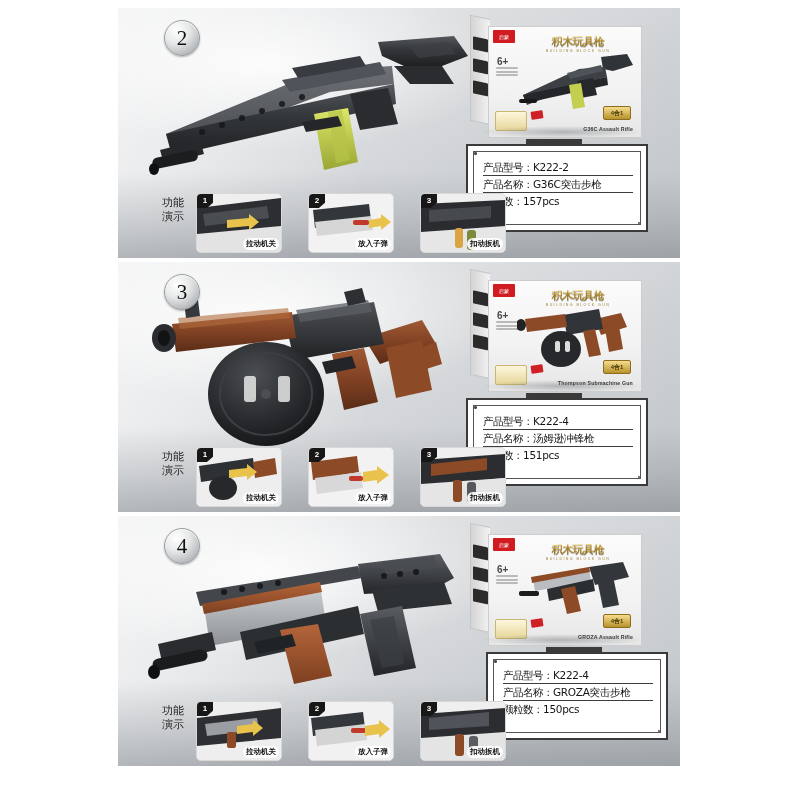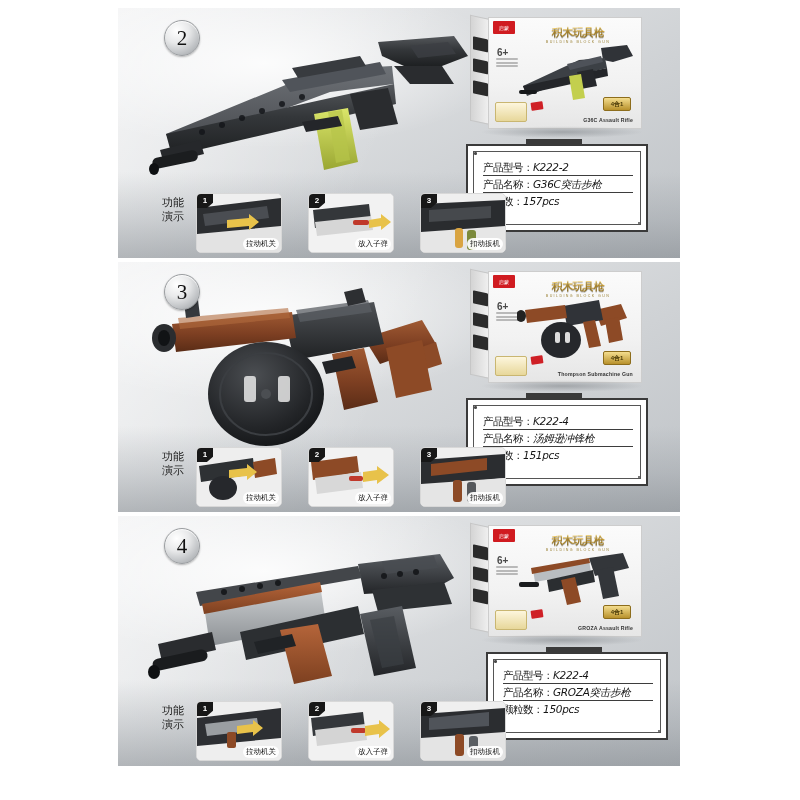--- a/index.html
+++ b/index.html
@@ -47,21 +47,21 @@
   
   .gun-wrap{position:absolute;left:0;top:0;width:340px;height:176px;z-index:4;}
   .gun-wrap.g2{left:24px;top:14px;}
   .gun-wrap.g3{left:18px;top:10px;}
   .gun-wrap.g4{left:26px;top:16px;}
   .gun-wrap svg{display:block;}
 
   
   .retail-box{position:absolute;z-index:5;}
   .rb-front{
-    position:absolute;left:18px;top:3px;width:152px;height:110px;
+    position:absolute;left:18px;top:12px;width:152px;height:110px;
     background:linear-gradient(180deg,#fbfbfb 0%,#f2f2f2 60%,#e6e6e6 100%);
     border:1px solid #cdcdcd;overflow:hidden;
   }
   .rb-side{
     position:absolute;left:0;top:5px;width:19px;height:104px;
     background:linear-gradient(90deg,#d4d4d4 0%,#e9e9e9 70%,#f3f3f3 100%);
     border:1px solid #c6c6c6;border-right:none;
     transform:skewY(12deg);transform-origin:right top;overflow:hidden;
   }
   .rb-side-strip{position:absolute;left:2px;width:15px;height:13px;background:#2b2b2b;border-radius:1px;}
@@ -117,21 +117,21 @@
     position:absolute;left:5px;top:5px;right:5px;bottom:5px;
     border:1px solid #555;padding:7px 0 0 9px;box-sizing:border-box;
   }
   .ic-row{
     font-size:10.5px;color:#141414;line-height:16px;height:16px;
     border-bottom:1px solid #3d3d3d;width:150px;white-space:nowrap;
     font-family:"DejaVu Sans","Liberation Sans",sans-serif;
   }
   .ic-row:last-child{border-bottom:none;}
   .ic-label{letter-spacing:-.5px;text-align:center;}
-  .ic-val{letter-spacing:-.3px;font-style:italic;}
+  .ic-val{letter-spacing:-.3px;}
   .info-card .ic-tab{
     position:absolute;left:58px;top:-7px;width:56px;height:7px;background:#3a3a3a;
   }
   .info-card .ic-dot{position:absolute;width:2.5px;height:2.5px;background:#4a4a4a;border-radius:50%;}
 
   
   .fn-label{
     position:absolute;z-index:6;width:22px;
     font-size:11px;color:#1d1d1d;line-height:14px;text-align:right;
     font-family:"DejaVu Sans","Liberation Sans",sans-serif;
@@ -143,21 +143,21 @@
   .thumb-img{position:absolute;inset:0;}
   .thumb-no{
     position:absolute;left:0;top:0;width:16px;height:14px;
     background:#171717;color:#fff;font-size:8px;line-height:14px;text-align:center;font-weight:bold;
     clip-path:polygon(0 0,100% 0,100% 62%,62% 100%,0 100%);z-index:3;
   }
   .thumb-cap{
     position:absolute;right:2px;bottom:2px;height:12px;
     background:rgba(255,255,255,.93);border-radius:6px;
     font-size:7.5px;color:#111;line-height:12px;padding:0 3px;z-index:3;
-    font-family:"DejaVu Sans","Liberation Sans",sans-serif;white-space:nowrap;
+    font-family:"DejaVu Sans","Liberation Sans",sans-serif;white-space:nowrap;font-weight:bold;
   }
 
   
   .banner{
     position:absolute;left:118px;top:762px;width:562px;height:30px;
     background:#0a0a0a;display:flex;align-items:center;justify-content:center;z-index:7;
   }
   .banner span{
     font-size:21px;color:#fff;letter-spacing:1px;font-weight:bold;
     font-family:"DejaVu Sans","Liberation Sans",sans-serif;

